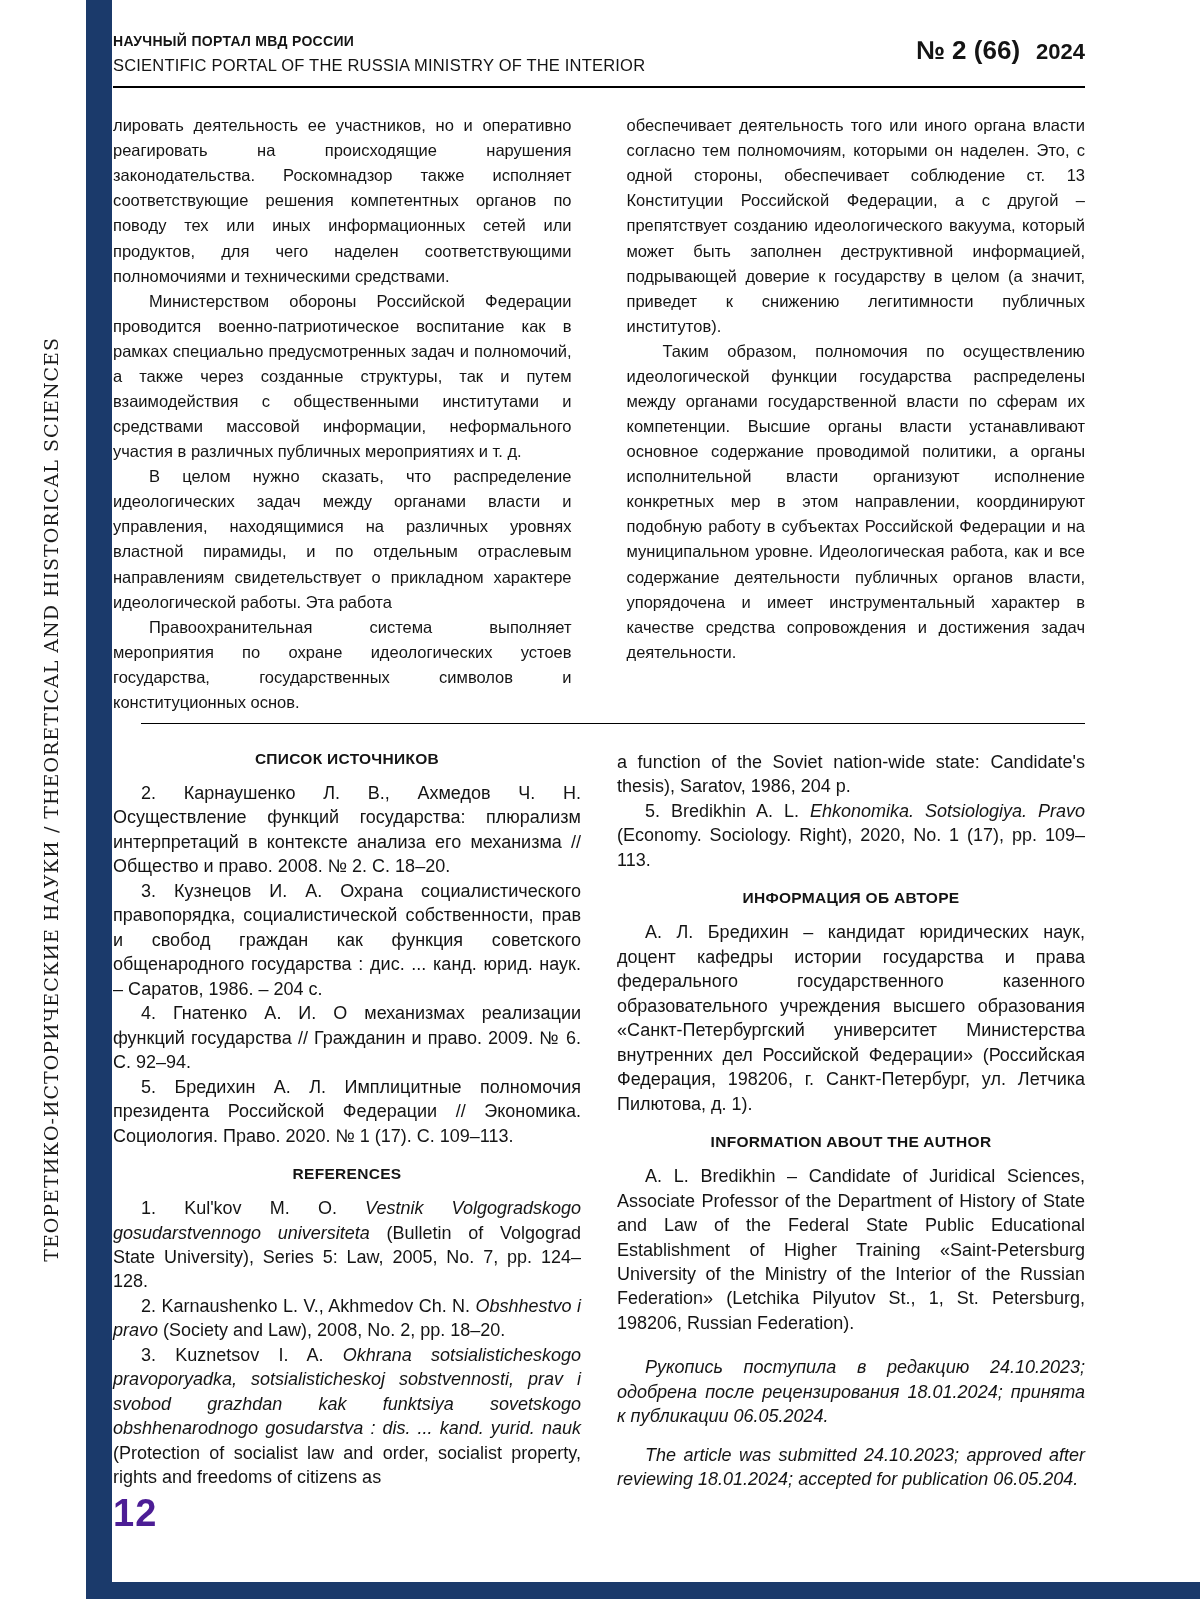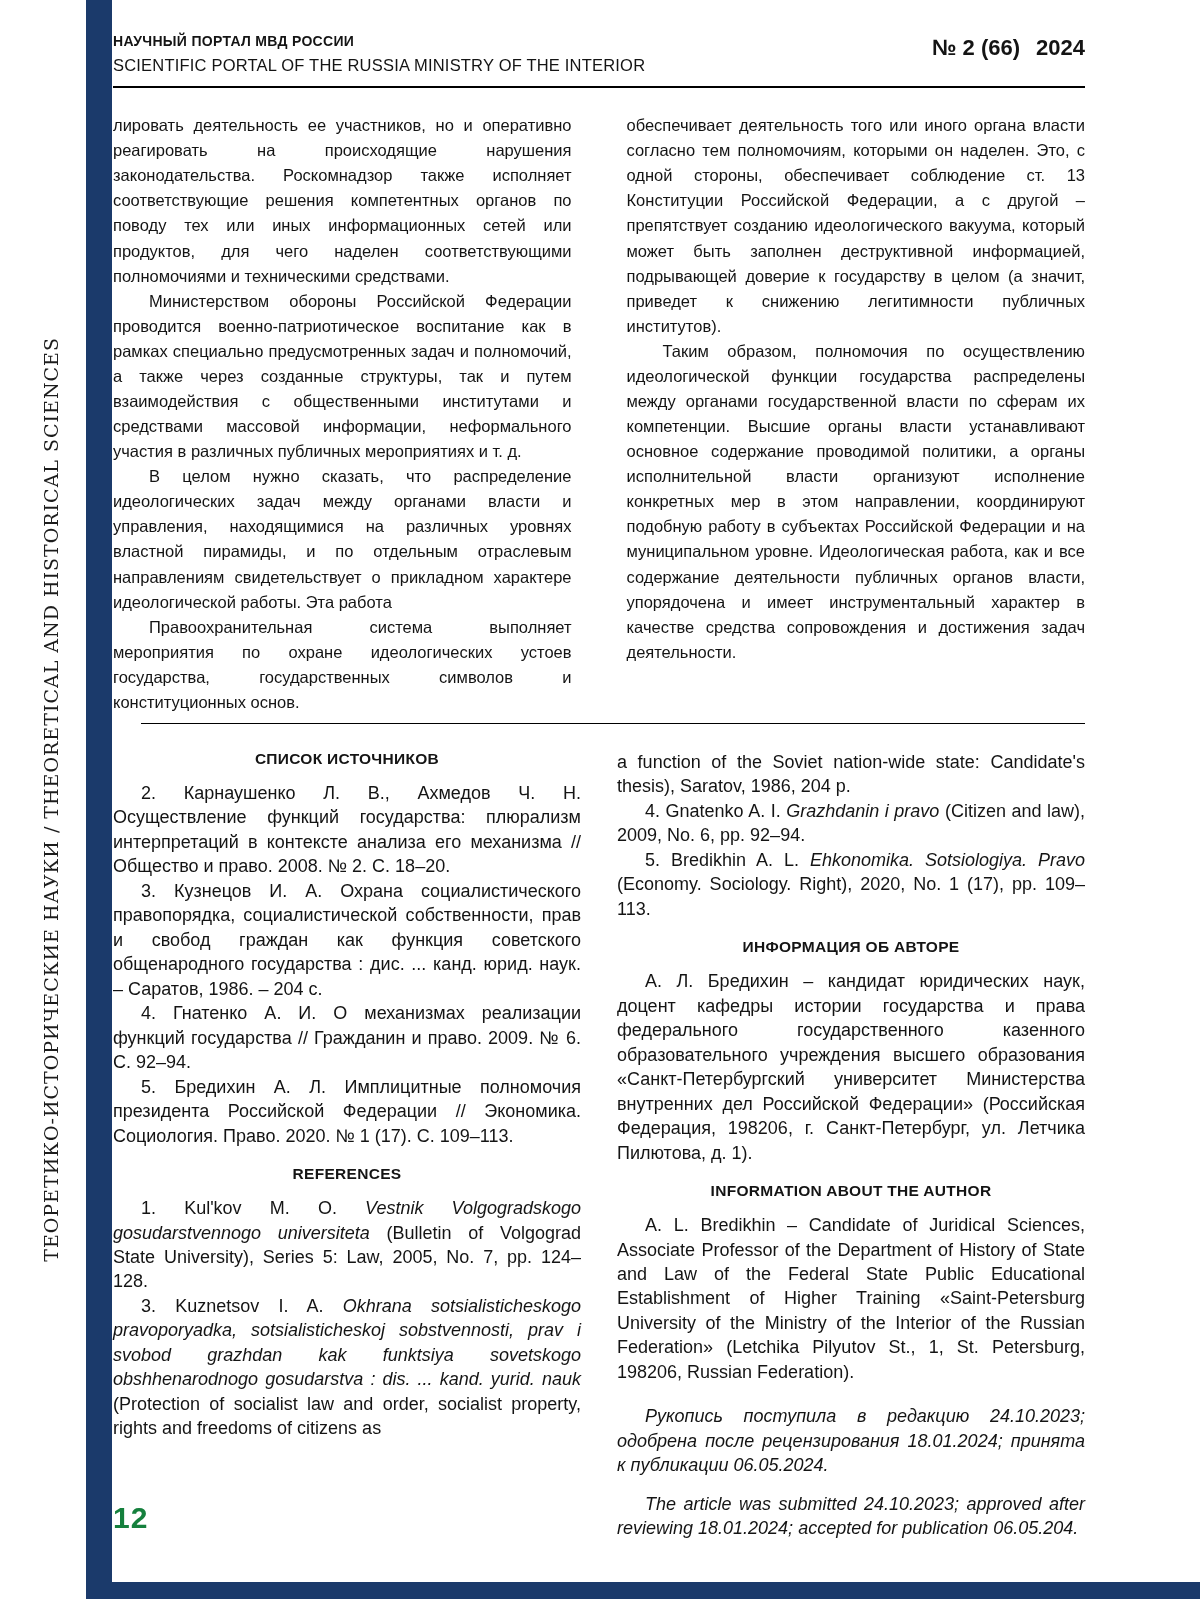--- a/index.html
+++ b/index.html
@@ -46,21 +46,21 @@
   }
   .journal-header {
     display: flex;
     justify-content: space-between;
     align-items: flex-start;
     padding-top: 33px;
   }
   .title-ru { font-weight: 700; font-size: 14px; letter-spacing: 0.3px; line-height: 1.25; }
   .title-en { font-weight: 400; font-size: 16.5px; letter-spacing: 0.2px; line-height: 1.25; margin-top: 4px; }
   .issue { font-weight: 700; white-space: nowrap; padding-top: 2px; }
-  .issue-no { font-size: 22px; }
+  .issue-no { font-size: 26px; }
   .issue-year { font-size: 22px; margin-left: 16px; }
   .header-rule { border-bottom: 2.5px solid #000; margin-top: 11px; }
 
   .article-columns { display: flex; gap: 55px; margin-top: 25px; }
   .col { width: 468px; }
   .article-col p {
     margin: 0;
     font-size: 16.5px;
     line-height: 1.52;
     text-align: justify;
@@ -87,24 +87,24 @@
   }
   .refs-col > .refs-heading:first-child { margin-top: 0; }
   .submission-block { margin-top: 20px; }
   .submission-block p + p { margin-top: 14px; }
   .it { font-style: italic; }
   .no-indent { text-indent: 0 !important; }
 
   .page-number {
     position: absolute;
     left: 113px; bottom: 64px;
-    font-size: 30px;
+    font-size: 38px;
     font-weight: 700;
     letter-spacing: 1px;
-    color: #15803d;
+    color: #4c1d95;
   }
 </style>
 </head>
 <body>
 
 <div class="page">
 
   <div class="accent-vertical"></div>
   <div class="accent-bottom"></div>
 
@@ -145,27 +145,27 @@
         <h3 class="refs-heading">СПИСОК ИСТОЧНИКОВ</h3>
         <div class="refs-block" lang="ru">
             <p><span>2. Карнаушенко Л. В., Ахмедов Ч. Н. Осуществление функций государства: плюрализм интерпретаций в контексте анализа его механизма // Общество и право. 2008. № 2. С. 18–20.</span></p>
             <p><span>3. Кузнецов И. А. Охрана социалистического правопорядка, социалистической собственности, прав и свобод граждан как функция советского общенародного государства : дис. ... канд. юрид. наук. – Саратов, 1986. – 204 с.</span></p>
             <p><span>4. Гнатенко А. И. О механизмах реализации функций государства // Гражданин и право. 2009. № 6. С. 92–94.</span></p>
             <p><span>5. Бредихин А. Л. Имплицитные полномочия президента Российской Федерации // Экономика. Социология. Право. 2020. № 1 (17). С. 109–113.</span></p>
           </div>
         <h3 class="refs-heading">REFERENCES</h3>
         <div class="refs-block" lang="en">
             <p><span>1. Kul'kov M. O. </span><span class="it">Vestnik Volgogradskogo gosudarstvennogo universiteta</span><span> (Bulletin of Volgograd State University), Series 5: Law, 2005, No. 7, pp. 124–128.</span></p>
+            <p><span>2. Karnaushenko L. V., Akhmedov Ch. N. </span><span class="it">Obshhestvo i pravo</span><span> (Society and Law), 2008, No. 2, pp. 18–20.</span></p>
             <p><span>3. Kuznetsov I. A. </span><span class="it">Okhrana sotsialisticheskogo pravoporyadka, sotsialisticheskoj sobstvennosti, prav i svobod grazhdan kak funktsiya sovetskogo obshhenarodnogo gosudarstva : dis. ... kand. yurid. nauk</span><span> (Protection of socialist law and order, socialist property, rights and freedoms of citizens as</span></p>
           </div>
       </div>
       <div class="col refs-col">
         <div class="refs-block" lang="en">
             <p class="no-indent"><span>a function of the Soviet nation-wide state: Candidate's thesis), Saratov, 1986, 204 p.</span></p>
-            <p><span>4. Gnatenko A. I. </span><span class="it">Grazhdanin i pravo</span><span> (Citizen and law), 2009, No. 6, pp. 92–94.</span></p>
             <p><span>5. Bredikhin A. L. </span><span class="it">Ehkonomika. Sotsiologiya. Pravo</span><span> (Economy. Sociology. Right), 2020, No. 1 (17), pp. 109–113.</span></p>
           </div>
         <h3 class="refs-heading">ИНФОРМАЦИЯ ОБ АВТОРЕ</h3>
         <div class="refs-block" lang="ru">
             <p><span>А. Л. Бредихин – кандидат юридических наук, доцент кафедры истории государства и права федерального государственного казенного образовательного учреждения высшего образования «Санкт-Петербургский университет Министерства внутренних дел Российской Федерации» (Российская Федерация, 198206, г. Санкт-Петербург, ул. Летчика Пилютова, д. 1).</span></p>
           </div>
         <h3 class="refs-heading">INFORMATION ABOUT THE AUTHOR</h3>
         <div class="refs-block" lang="en">
             <p><span>A. L. Bredikhin – Candidate of Juridical Sciences, Associate Professor of the Department of History of State and Law of the Federal State Public Educational Establishment of Higher Training «Saint-Petersburg University of the Ministry of the Interior of the Russian Federation» (Letchika Pilyutov St., 1, St. Petersburg, 198206, Russian Federation).</span></p>
           </div>

